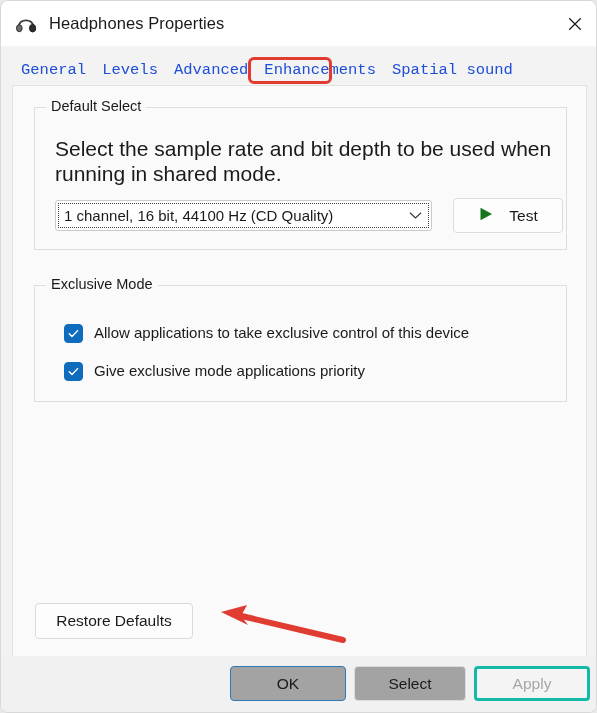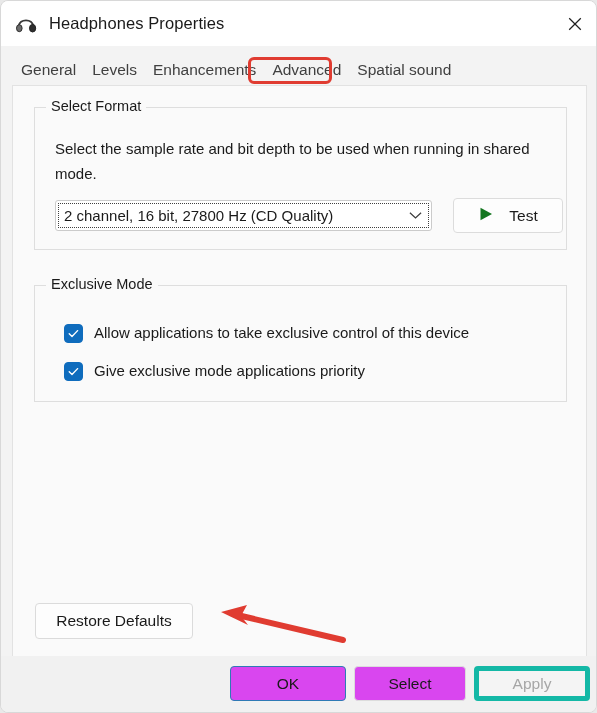--- a/index.html
+++ b/index.html
@@ -62,27 +62,27 @@
     position: absolute;
     left: 6px; top: 45px;
     width: 585px; height: 40px;
     display: flex;
     align-items: flex-end;
     padding-left: 6px;
     background: #f3f3f3;
   }
   .tab {
     font-size: 15.5px;
-    color: #404040;
+    color: #1d4ed8;
     padding: 4px 8px 7px 8px;
     white-space: nowrap;
     cursor: default;
     background: transparent;
     border: none;
-    font-family: Liberation Sans, sans-serif;
+    font-family: Liberation Mono, monospace;
   }
   .tab.selected { position: relative; }
 
   
   #tab-highlight {
     position: absolute;
     left: 247px; top: 56px;
     width: 84px; height: 27px;
     border: 3px solid #e03c31;
     border-radius: 6px;
@@ -115,21 +115,21 @@
     white-space: nowrap;
   }
 
   #group-default-format { left: 21px; top: 21px; width: 533px; height: 143px; }
   #group-exclusive-mode { left: 21px; top: 199px; width: 533px; height: 117px; }
 
   #format-desc {
     position: absolute;
     left: 20px; top: 28px;
     width: 497px;
-    font-size: 15px;
+    font-size: 21px;
     line-height: 25px;
     color: #1a1a1a;
   }
 
   
   #format-combo {
     position: absolute;
     left: 20px; top: 92px;
     width: 377px; height: 31px;
     background: #ffffff;
@@ -232,27 +232,27 @@
     background: #f1f1f1;
   }
   .footer-btn {
     position: absolute;
     top: 10px;
     height: 35px;
     border-radius: 4px;
     font-size: 15.5px;
     font-family: "Liberation Sans", sans-serif;
     cursor: default;
-    background: #d946ef;
+    background: #a3a3a3;
     border: 1px solid #dcdcdc;
     color: #1a1a1a;
   }
   #ok-btn     { left: 229px; width: 116px; border: 1px solid #2f7ab5; }
   #cancel-btn { left: 353px; width: 112px; }
-  #apply-btn  { left: 473px; width: 116px; color: #a6a6a6; background: #f4f4f4; border: 5px solid #14b8a6; }
+  #apply-btn  { left: 473px; width: 116px; color: #a6a6a6; background: #f4f4f4; border: 3px solid #14b8a6; }
 </style>
 </head>
 <body>
 
 <div id="window">
 
   <div id="titlebar">
     <span id="app-icon">
       <svg viewBox="0 0 22 22" width="22" height="22">
         <path d="M3.4 13.2 A7.9 7.9 0 0 1 18.6 13.2" fill="none" stroke="#3a3a3a" stroke-width="1.7"></path>
@@ -264,37 +264,37 @@
     <button id="close-btn">
       <svg viewBox="0 0 14 14" width="14" height="14">
         <path d="M1.2 1.2 L12.8 12.8 M12.8 1.2 L1.2 12.8" stroke="#202020" stroke-width="1.25" fill="none"></path>
       </svg>
     </button>
   </div>
 
   <div id="tabstrip">
     <button class="tab">General</button>
     <button class="tab">Levels</button>
+    <button class="tab selected">Advanced</button>
     <button class="tab">Enhancements</button>
-    <button class="tab selected">Advanced</button>
     <button class="tab">Spatial sound</button>
   </div>
   <div id="tab-highlight"></div>
 
   <div id="tabpage">
 
     <fieldset class="group" id="group-default-format">
 
-      <span class="group-label">Select Format</span>
+      <span class="group-label">Default Select</span>
 
       <div id="format-desc">Select the sample rate and bit depth to be used when running in shared mode.</div>
 
       <div id="format-combo">
         <div id="combo-focus"></div>
-        <span id="combo-value">2 channel, 16 bit, 27800 Hz (CD Quality)</span>
+        <span id="combo-value">1 channel, 16 bit, 44100 Hz (CD Quality)</span>
         <span id="combo-arrow">
           <svg viewBox="0 0 14 9" width="13" height="9">
             <path d="M1 1.6 L7 7.2 L13 1.6" fill="none" stroke="#3b3b3b" stroke-width="1.35"></path>
           </svg>
         </span>
       </div>
 
       <button id="test-btn">
         <span>
           <svg viewBox="0 0 16 16" width="16" height="16">

